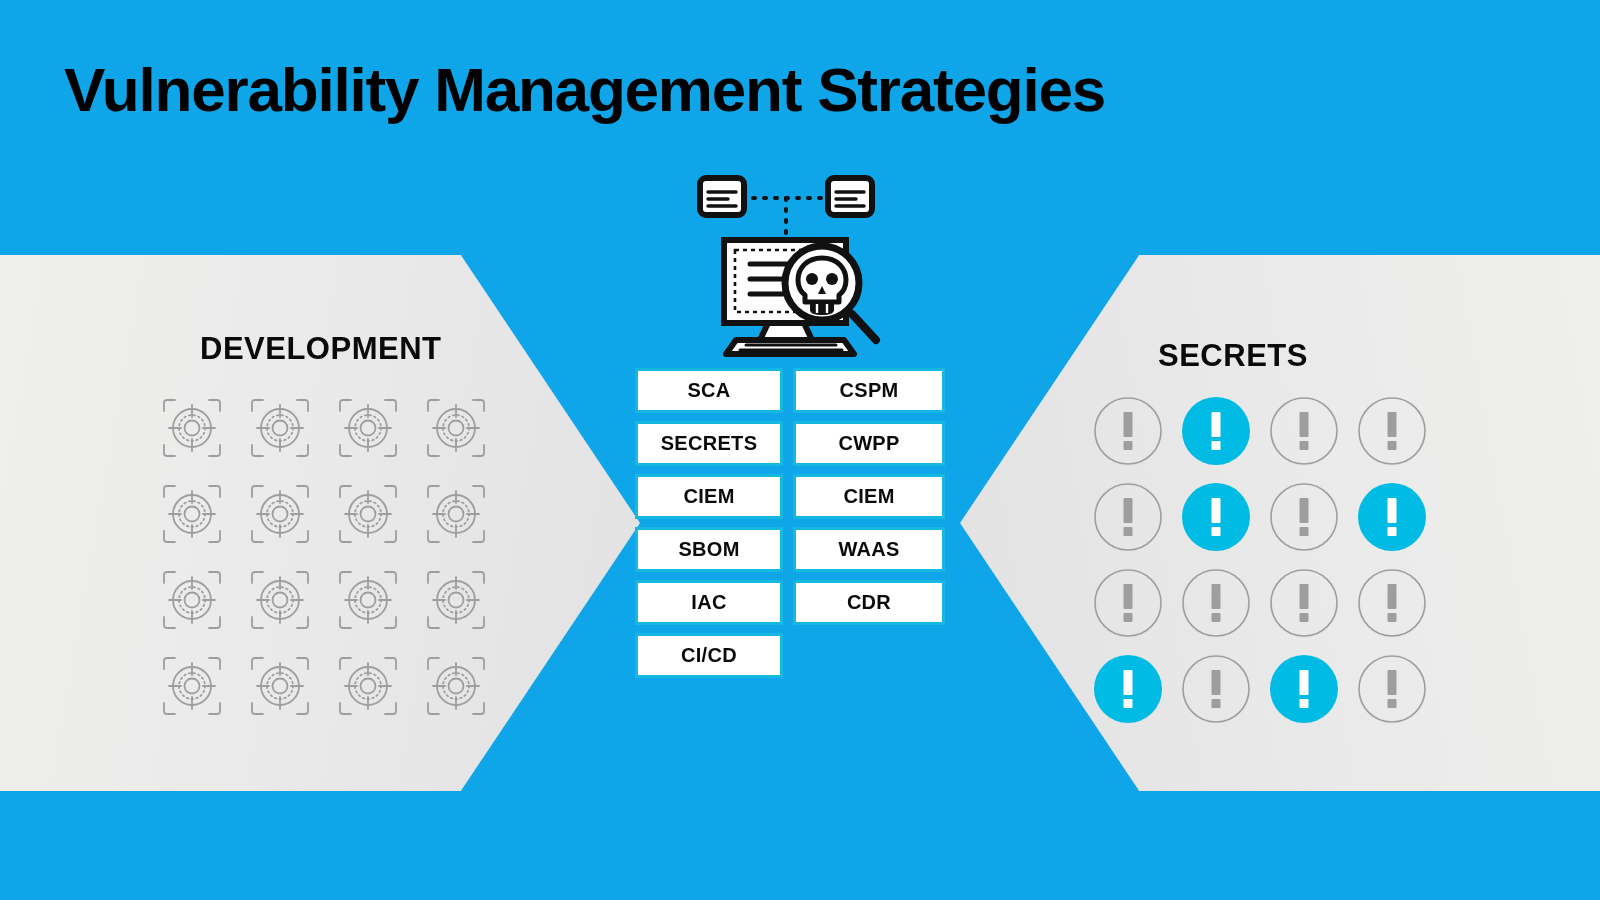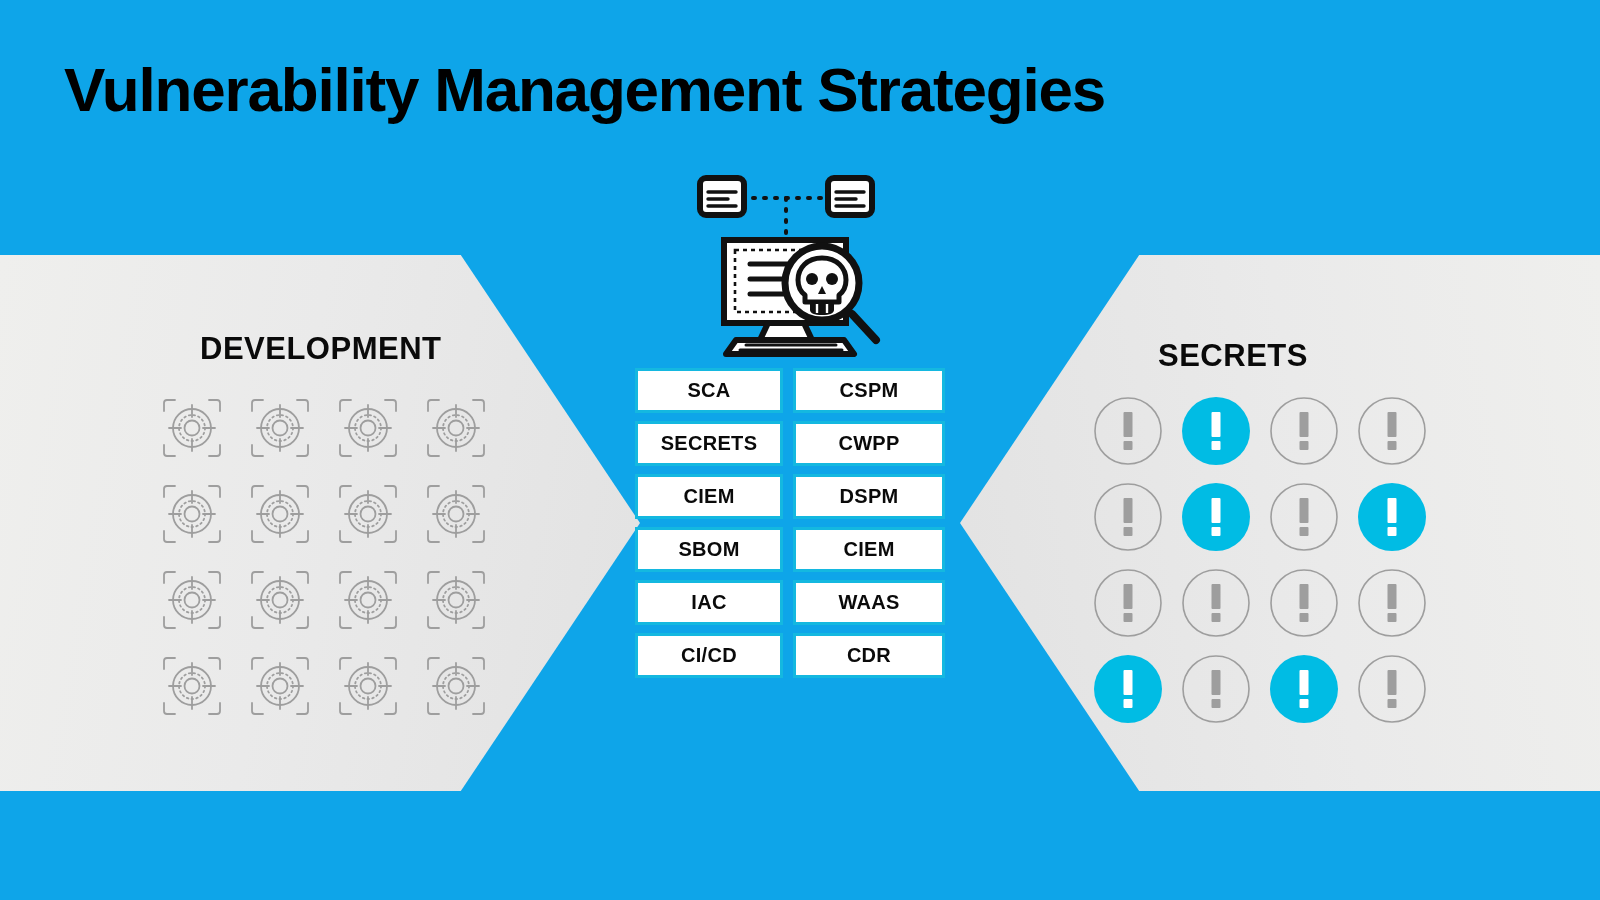--- a/index.html
+++ b/index.html
@@ -603,23 +603,20 @@
         </div>
       </div>
     <div class="strategy-column" id="strategy-column-right">
         <div class="strategy-chip">
           <span>CSPM</span>
         </div>
         <div class="strategy-chip">
           <span>CWPP</span>
         </div>
         <div class="strategy-chip">
-          <span>DSPM</span>
-        </div>
-        <div class="strategy-chip">
           <span>CIEM</span>
         </div>
         <div class="strategy-chip">
           <span>WAAS</span>
         </div>
         <div class="strategy-chip">
           <span>CDR</span>
         </div>
       </div>
   </div>

